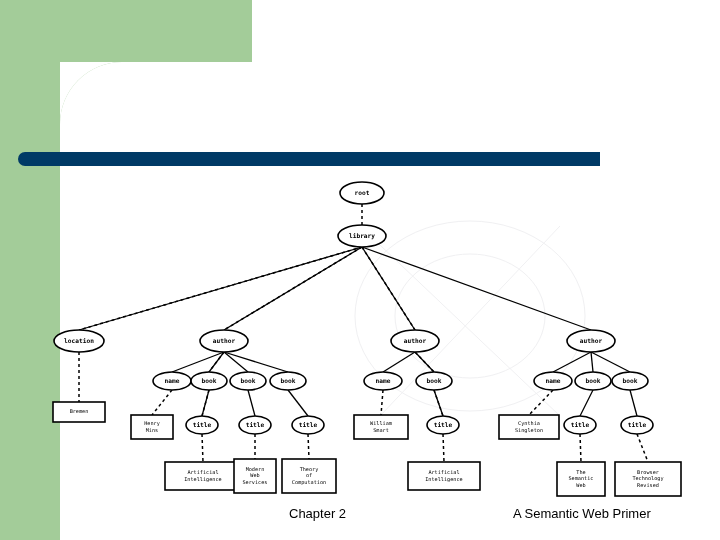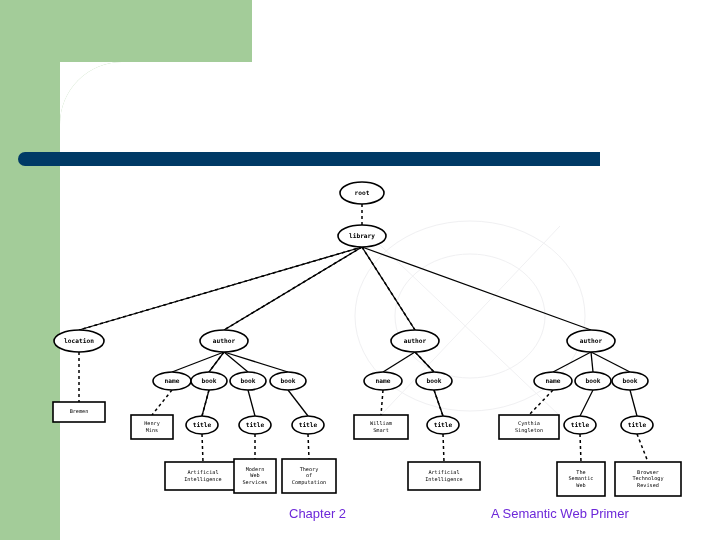--- a/index.html
+++ b/index.html
@@ -73,30 +73,30 @@
     background: #003a66;
   }
   
   .footer {
     position: absolute;
     bottom: 14px;
     left: 0;
     width: 720px;
     height: 20px;
     font-size: 13px;
-    color: #6d28d9;
+    color: #000000;
   }
   .footer-left {
     position: absolute;
     left: 289px;
     top: 0;
   }
   .footer-right {
     position: absolute;
-    left: 491px;
+    left: 513px;
     top: 0;
     text-align: center;
   }
   
   #graph-area {
     position: absolute;
     left: 0;
     top: 166px;
     width: 720px;
     height: 336px;

